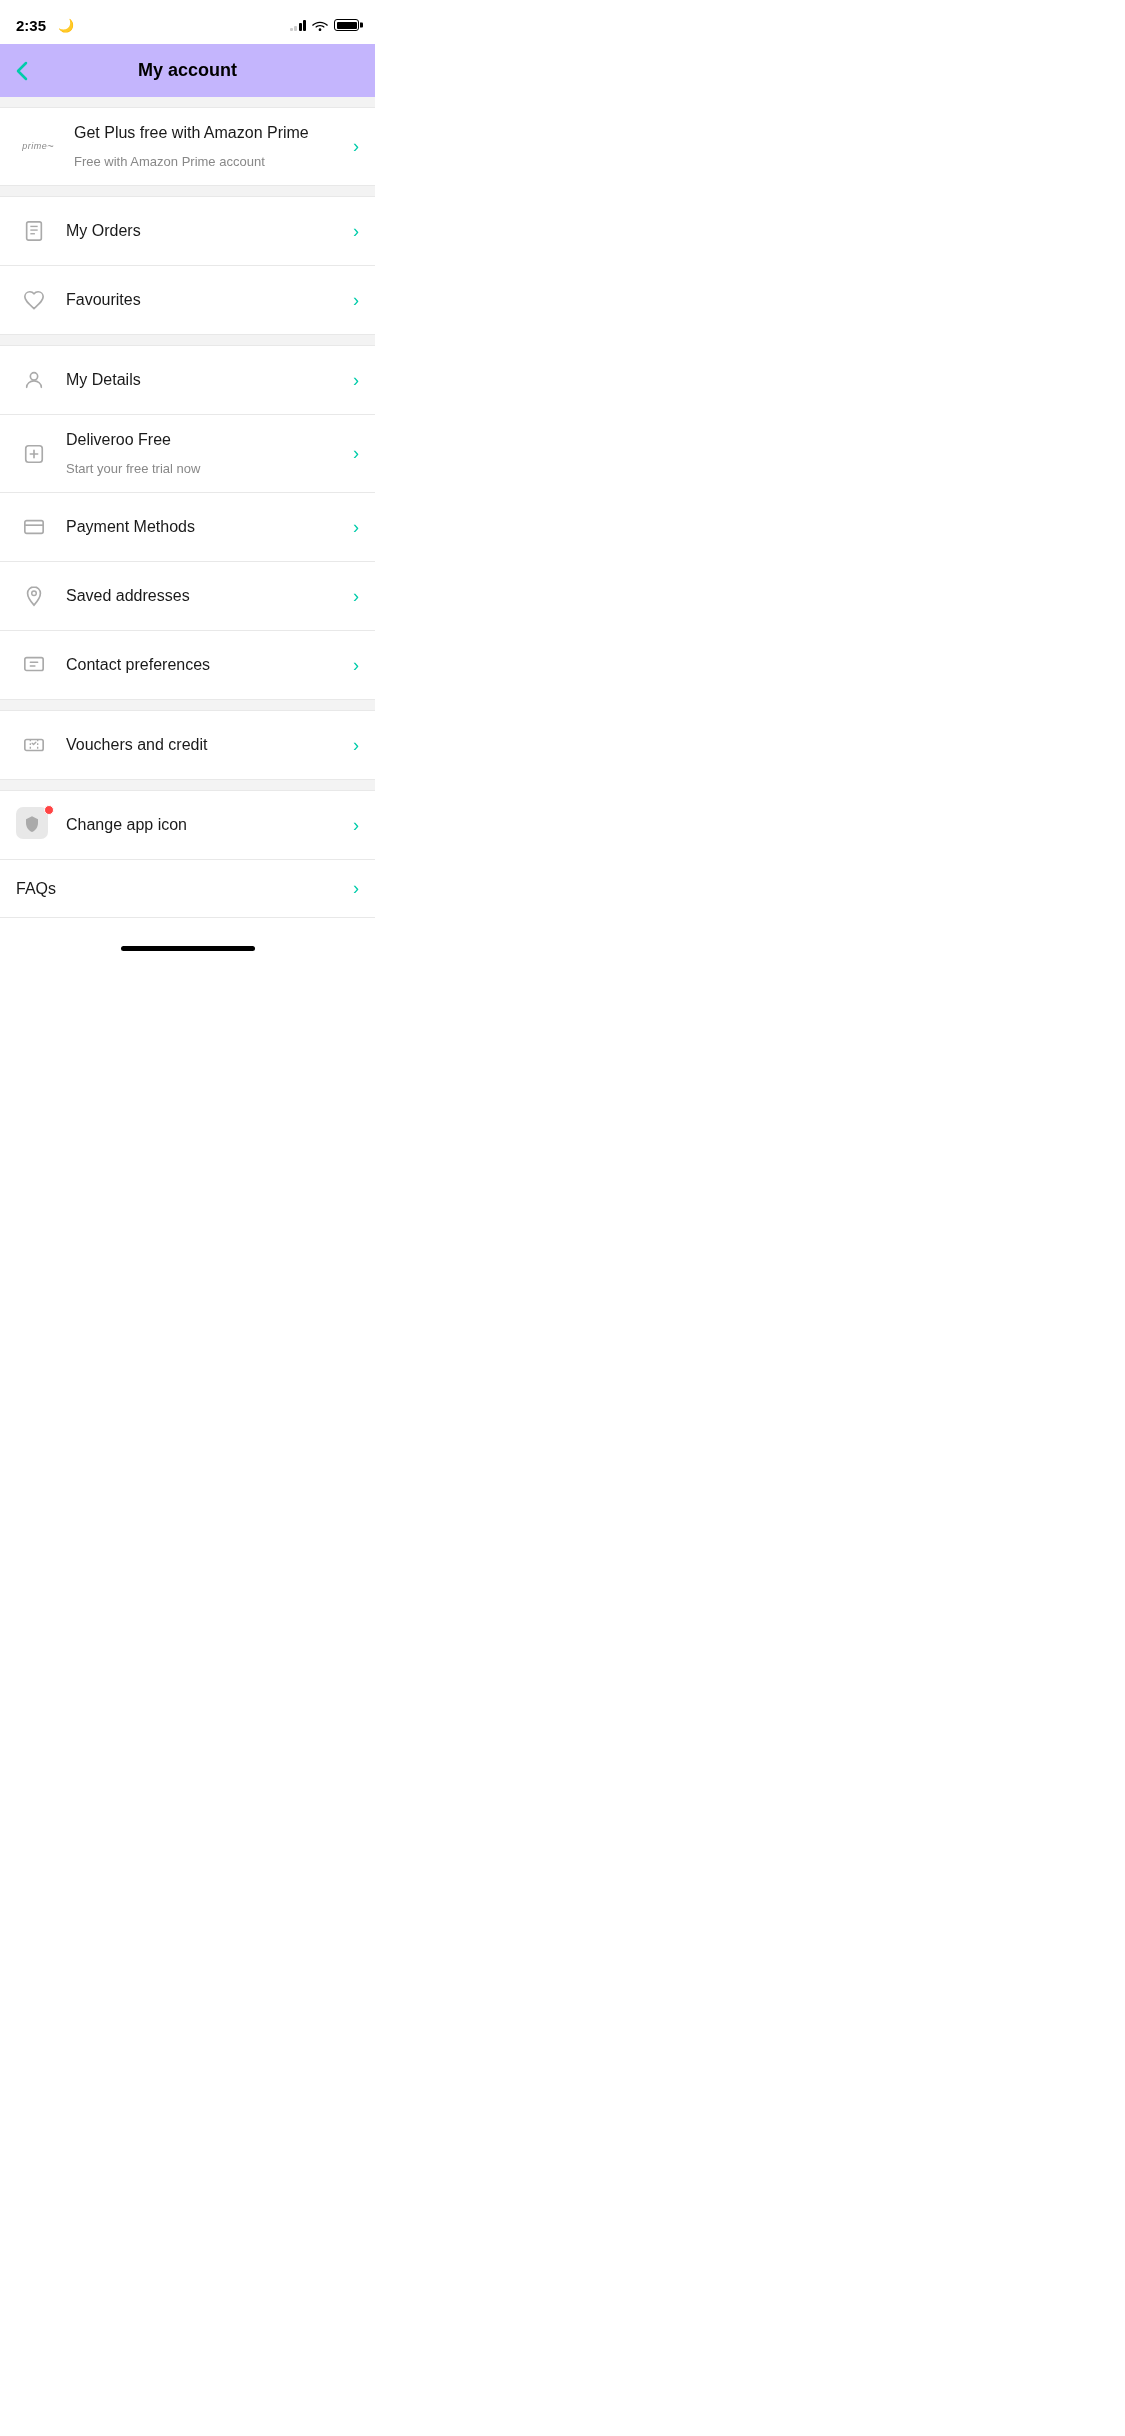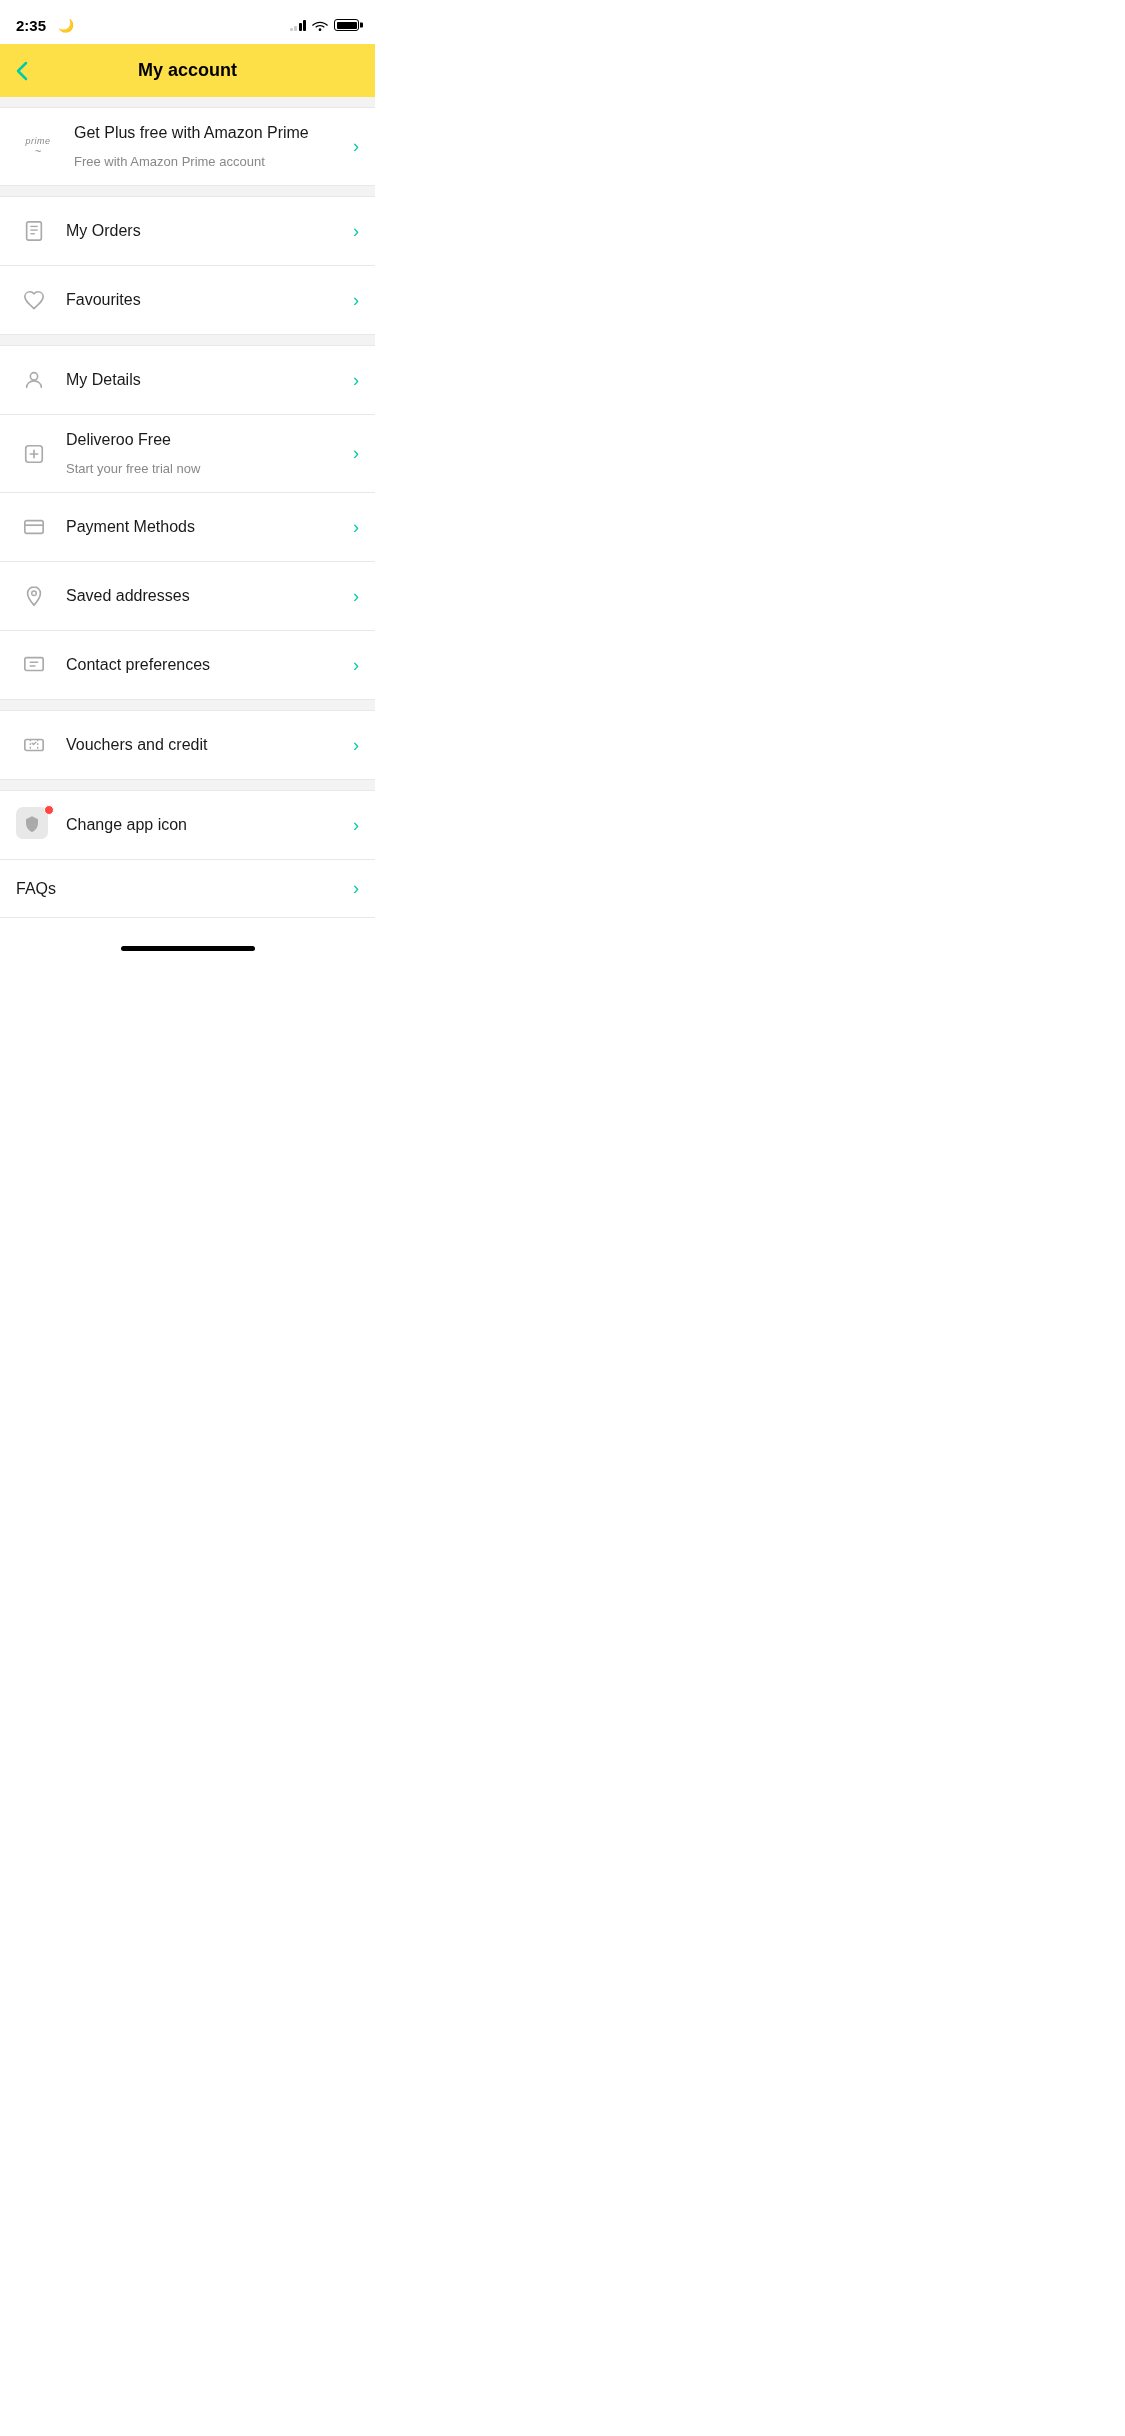--- a/index.html
+++ b/index.html
@@ -80,21 +80,21 @@
       border-radius: 1px;
     }
 
     
     .header {
       display: flex;
       align-items: center;
       justify-content: center;
       padding: 16px 32px;
       position: relative;
-      background: #fde047;
+      background: #c4b5fd;
     }
     .back-button {
       position: absolute;
       left: 16px;
       color: #00CCAA;
       font-size: 22px;
       cursor: pointer;
       display: flex;
       align-items: center;
     }
@@ -151,21 +151,21 @@
       margin-left: auto;
       flex-shrink: 0;
     }
 
     
     .prime-item {
       min-height: 72px;
     }
     .prime-logo {
       display: flex;
-      flex-direction: column;
+      flex-direction: row;
       align-items: center;
       justify-content: center;
       width: 44px;
       margin-right: 14px;
       flex-shrink: 0;
     }
     .prime-text-logo {
       font-size: 9px;
       color: #888;
       letter-spacing: 0.5px;

